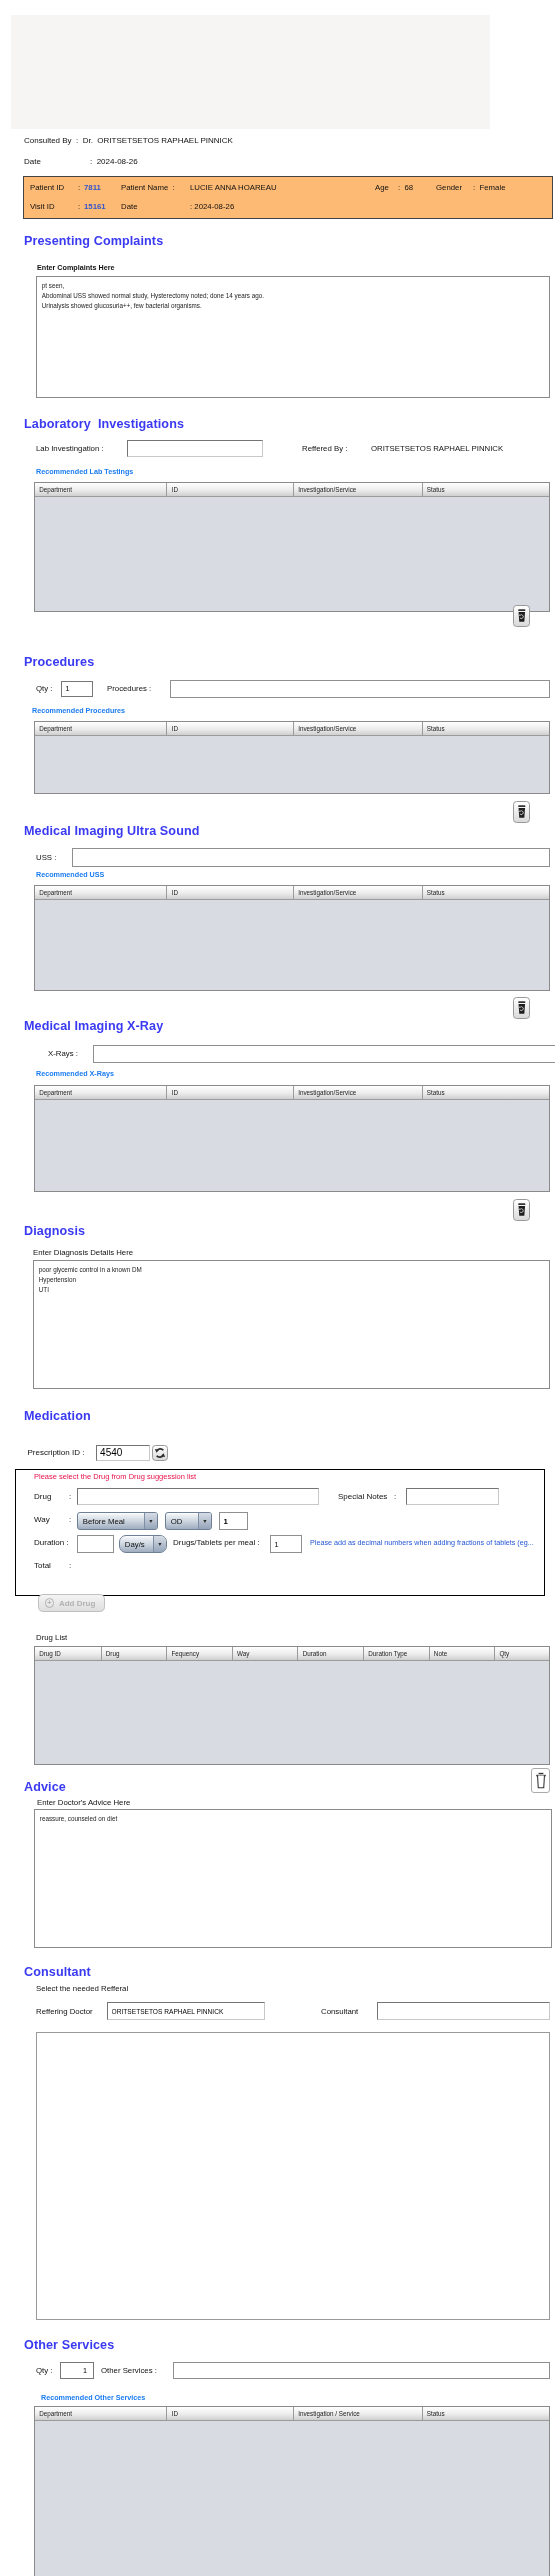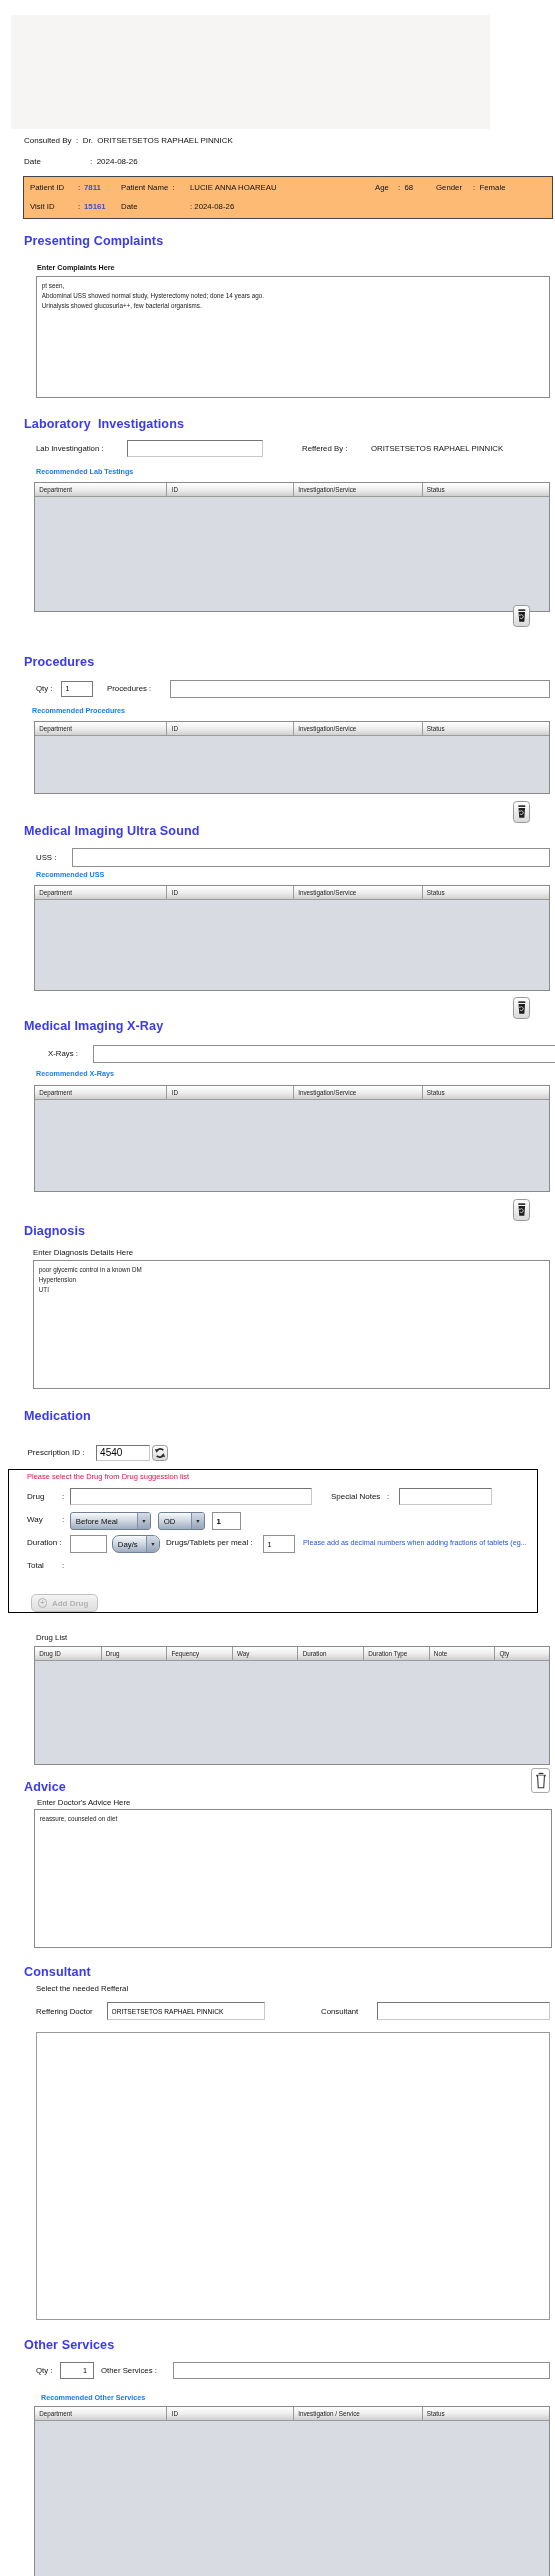--- a/index.html
+++ b/index.html
@@ -181,21 +181,21 @@
   <input class="abs inset-input" style="left: 68px; top: 0.6px; width: 54px; height: 16.7px; font-size: 10px;" value="4540">
   <div class="abs" style="left:124px; top:0.6px; width:16.7px; height:16.7px; border:0.6px solid #999; border-radius:3.6px; background:linear-gradient(#fff,#d9d9d9); display:flex; align-items:center; justify-content:center; cursor:pointer;">
     <svg width="12" height="12" viewBox="0 0 20 20">
       <path d="M15.5 5.5 A6.5 6.5 0 0 0 4.5 7" stroke="#2e2e2e" stroke-width="3" fill="none"></path>
       <polygon points="1.5,3.5 8.5,4.5 4,9.5" fill="#2e2e2e"></polygon>
       <path d="M4.5 14.5 A6.5 6.5 0 0 0 15.5 13" stroke="#2e2e2e" stroke-width="3" fill="none"></path>
       <polygon points="18.5,16.5 11.5,15.5 16,10.5" fill="#2e2e2e"></polygon>
     </svg>
   </div>
 </div>
-<div class="abs" style="left:8px; top:1469px; width:530px; height:144px; border:1.8px solid #000; background:#fff;">
+<div class="abs" style="left:15px; top:1469px; width:530px; height:127px; border:1.8px solid #000; background:#fff;">
   <span class="abs warning" style="left:18px; top:2.4px;">Please select the Drug from Drug suggession list</span>
   <span class="abs panel-lbl" style="left:18px; top:21.5px;">Drug</span>
   <span class="abs panel-lbl" style="left:53px; top:21.5px;">:</span>
   <input class="abs inset-input" style="left: 61px; top: 18px; width: 242px; height: 16.7px;" value="">
   <span class="abs panel-lbl pre" style="left:322px; top:21.5px;">Special Notes   :</span>
   <input class="abs inset-input" style="left: 390px; top: 18px; width: 93px; height: 16.7px;" value="">
 
   <span class="abs panel-lbl" style="left:18px; top:45px;">Way</span>
   <span class="abs panel-lbl" style="left:53px; top:45px;">:</span>
   <div class="abs sel" style="left:61px; top:42px; width:81px; height:18px;">

